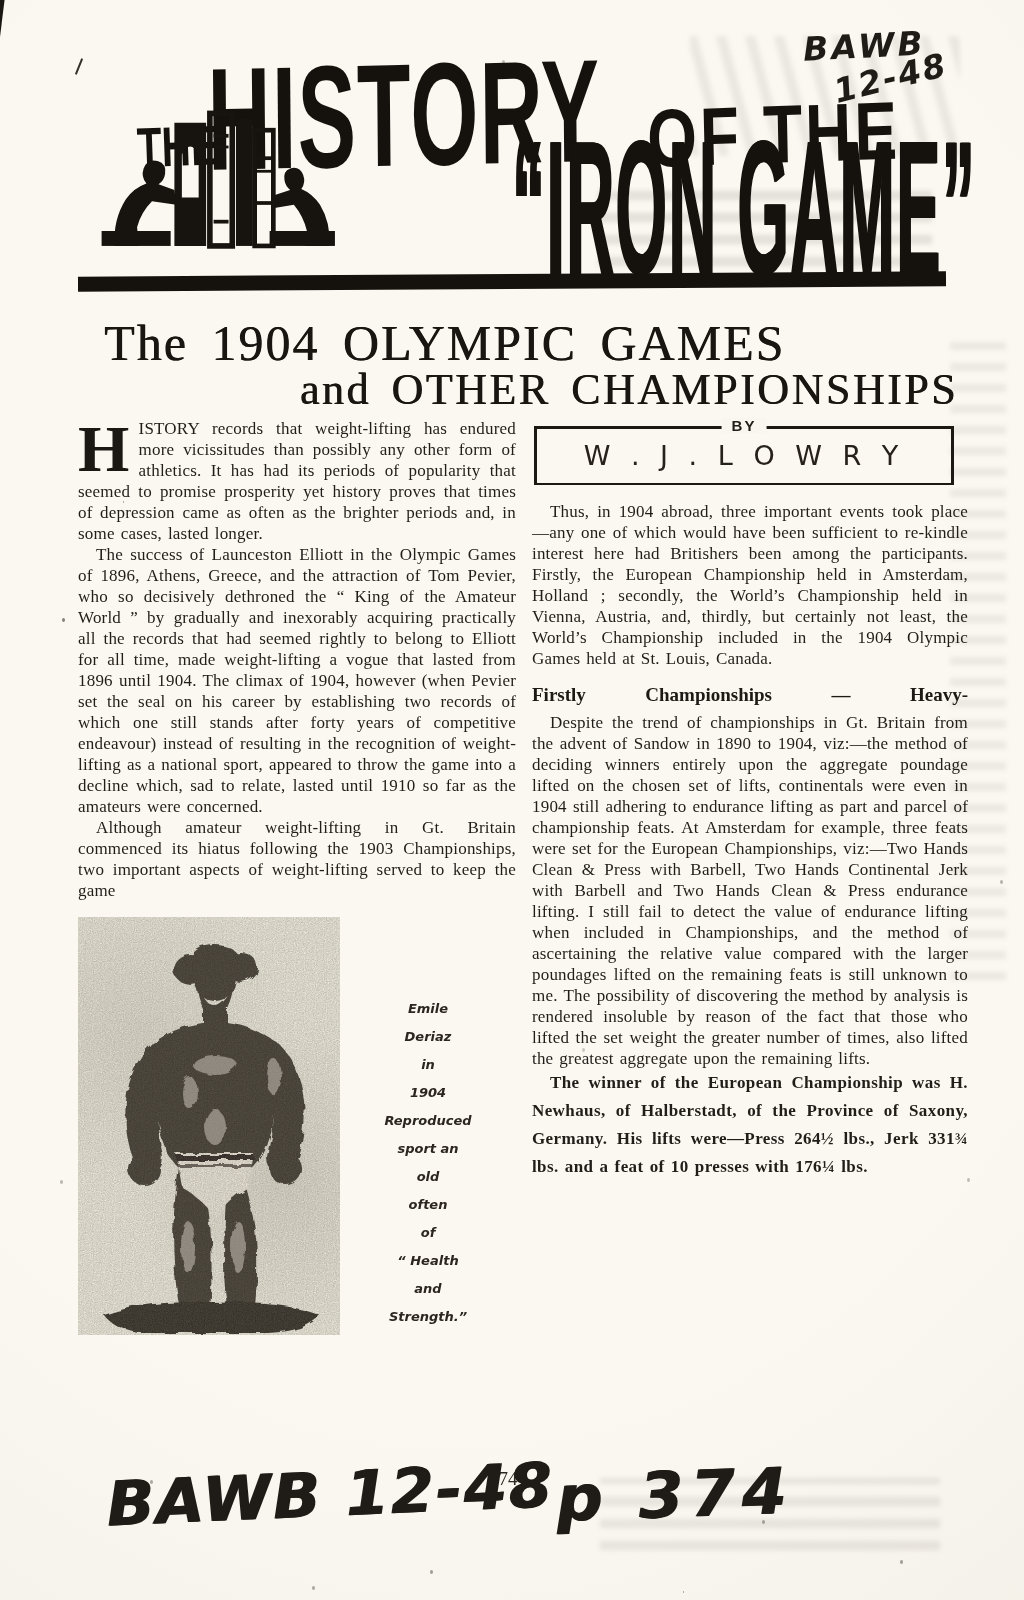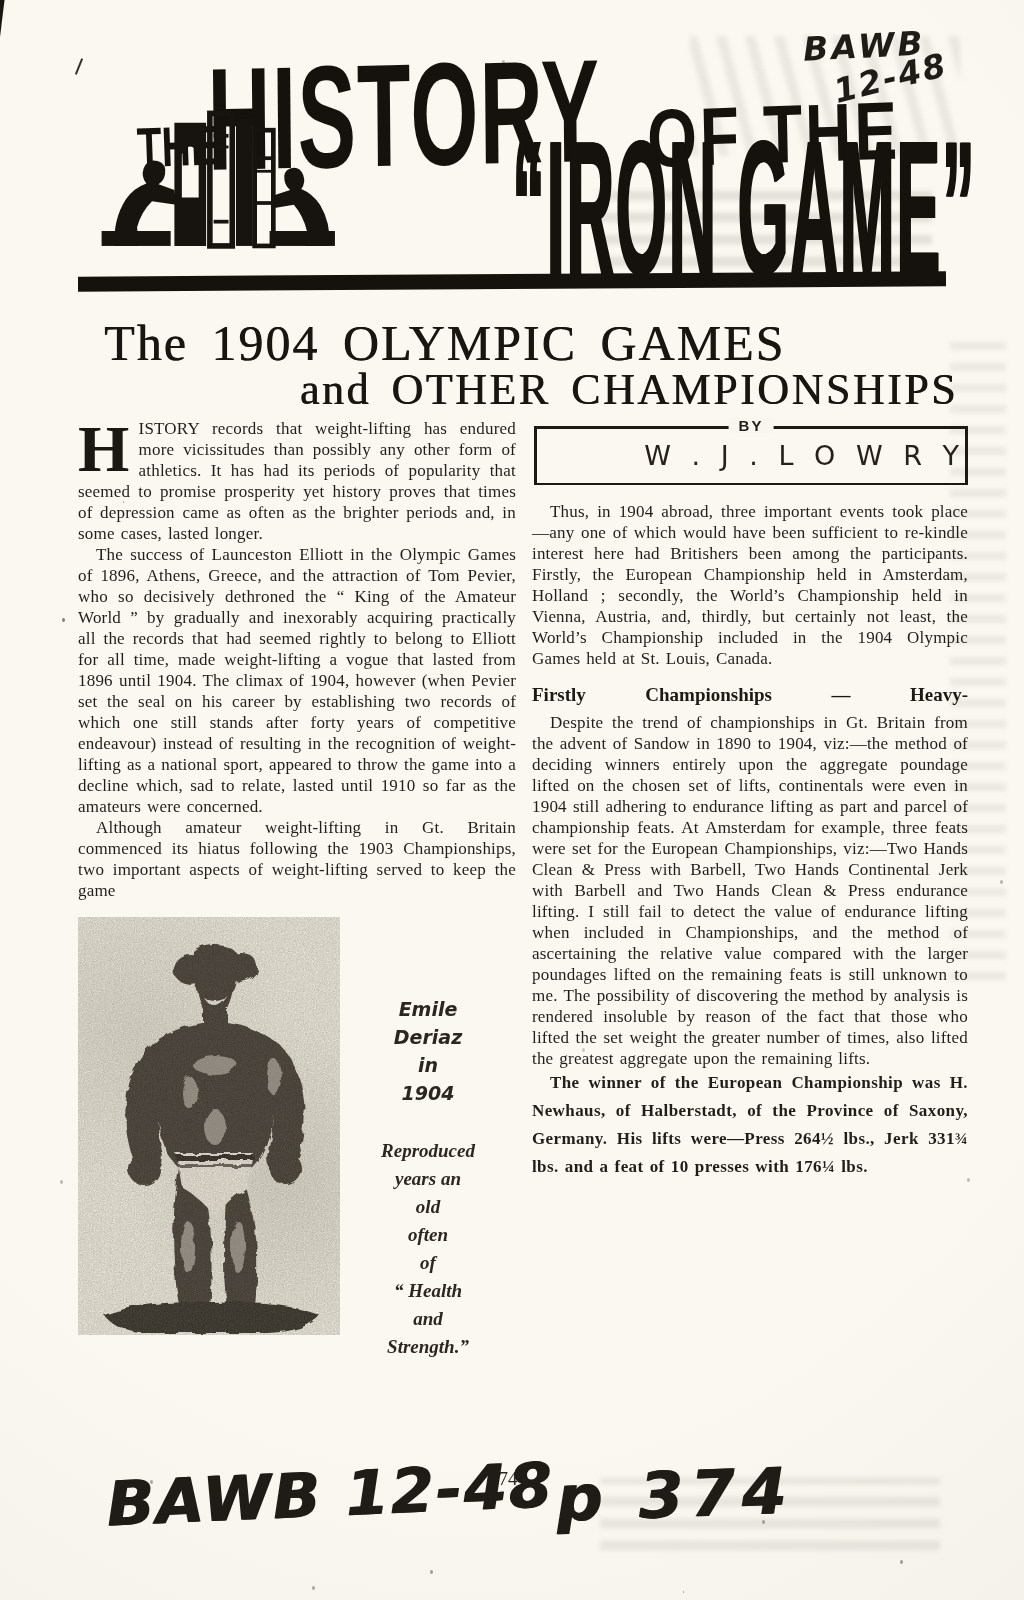--- a/index.html
+++ b/index.html
@@ -52,34 +52,34 @@
     word-spacing:1.5px;letter-spacing:.2px;}
   .indent{text-indent:18px;}
   .cont{text-align-last:justify;}
   .bold{font-weight:700;line-height:28px;letter-spacing:.4px;}
   .dropcap{float:left;font-family:"Liberation Serif",serif;font-weight:700;font-size:66px;line-height:52px;
     padding:5px 9px 0 0;color:#1b1712;}
   .sec-head{margin:14px 0 6px;font:700 19px/23px "Liberation Serif",serif;color:#1d1915;}
   .sec-head span{display:block;}
   .shl1{text-align:justify;text-align-last:justify;}
   
-  .byline-box{position:relative;margin:8px 0 16px 2px;height:54px;border:3px solid #1c1813;border-bottom-width:2px;}
+  .byline-box{position:relative;margin:8px 14px 16px 2px;height:54px;border:3px solid #1c1813;border-bottom-width:2px;}
   .by-label{position:absolute;top:-11px;left:50%;transform:translateX(-50%);background:#f8f6ef;padding:0 10px;
     font:700 15px/1 "Liberation Sans",sans-serif;letter-spacing:2px;}
-  .author{text-align:right;padding-top:13px;font:400 27px/1 "DejaVu Sans",sans-serif;letter-spacing:6px;color:#26211b;}
+  .author{text-align:center;padding-top:13px;font:400 27px/1 "DejaVu Sans",sans-serif;letter-spacing:6px;color:#26211b;}
   
   .figure{display:flex;margin-top:16px;}
   .photo{width:262px;height:418px;flex:none;
     background:radial-gradient(circle at 22% 28%, rgba(90,80,68,.10), transparent 42%),
                radial-gradient(circle at 78% 62%, rgba(90,80,68,.13), transparent 46%),
                #eceadd;}
   .caption{width:176px;flex:none;padding-top:78px;text-align:center;
-    font-family:"DejaVu Sans",sans-serif;font-weight:700;font-style:italic;font-size:19px;color:#2b2620;}
+    font-family:"DejaVu Sans",sans-serif;font-weight:700;font-style:italic;font-size:13px;color:#2b2620;}
   .cap-line{line-height:28px;}
-  .cap-g2{margin-top:30px;font-family:Liberation Serif, serif;}
+  .cap-g2{}
 </style>
 </head>
 <body>
 
 <div class="page">
 
   <div class="corner"></div>
   <div class="slash"></div>
   <div class="ghost ghost-a"></div>
   <div class="ghost ghost-b"></div>
@@ -175,21 +175,21 @@
       </div>
       <div class="caption">
         <div>
           <div class="cap-line">Emile</div>
           <div class="cap-line">Deriaz</div>
           <div class="cap-line">in</div>
           <div class="cap-line">1904</div>
         </div>
         <div class="cap-g2">
           <div class="cap-line">Reproduced</div>
-          <div class="cap-line">years an</div>
+          <div class="cap-line">sport an</div>
           <div class="cap-line">old</div>
           <div class="cap-line">often</div>
           <div class="cap-line">of</div>
           <div class="cap-line">“ Health</div>
           <div class="cap-line">and</div>
           <div class="cap-line">Strength.”</div>
         </div>
       </div>
     </div>
   </div>

